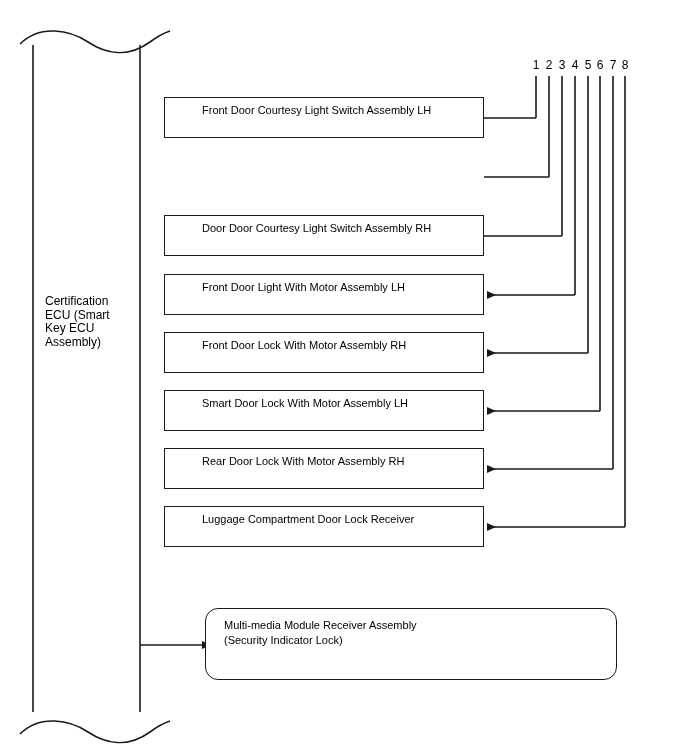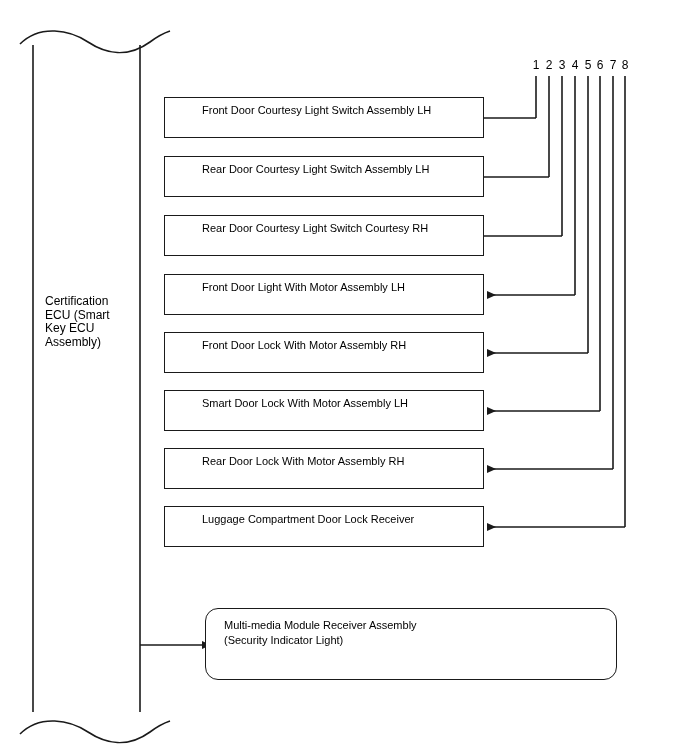--- a/index.html
+++ b/index.html
@@ -143,40 +143,37 @@
   <div class="conn-number" style="left:555px">3</div>
   <div class="conn-number" style="left:568px">4</div>
   <div class="conn-number" style="left:581px">5</div>
   <div class="conn-number" style="left:593px">6</div>
   <div class="conn-number" style="left:606px">7</div>
   <div class="conn-number" style="left:618px">8</div>
 
   <div class="comp-box" style="top:97px">
     <span class="comp-label">Front Door Courtesy Light Switch Assembly LH</span>
   </div>
-  <div class="comp-box" style="top:156px">
-    <span class="comp-label">Rear Door Courtesy Light Switch Assembly LH</span>
-  </div>
   <div class="comp-box" style="top:215px">
-    <span class="comp-label">Rear Door Courtesy Light Switch Courtesy RH</span>
+    <span class="comp-label">Door Door Courtesy Light Switch Assembly RH</span>
   </div>
   <div class="comp-box" style="top:274px">
     <span class="comp-label">Front Door Light With Motor Assembly LH</span>
   </div>
   <div class="comp-box" style="top:332px">
     <span class="comp-label">Front Door Lock With Motor Assembly RH</span>
   </div>
   <div class="comp-box" style="top:390px">
     <span class="comp-label">Smart Door Lock With Motor Assembly LH</span>
   </div>
   <div class="comp-box" style="top:448px">
     <span class="comp-label">Rear Door Lock With Motor Assembly RH</span>
   </div>
   <div class="comp-box" style="top:506px">
     <span class="comp-label">Luggage Compartment Door Lock Receiver</span>
   </div>
 
   <div class="rounded-box">
     <span class="rb-label">Multi-media Module Receiver Assembly
-(Security Indicator Light)</span>
+(Security Indicator Lock)</span>
   </div>
 
 </div>
 
 </body></html>

